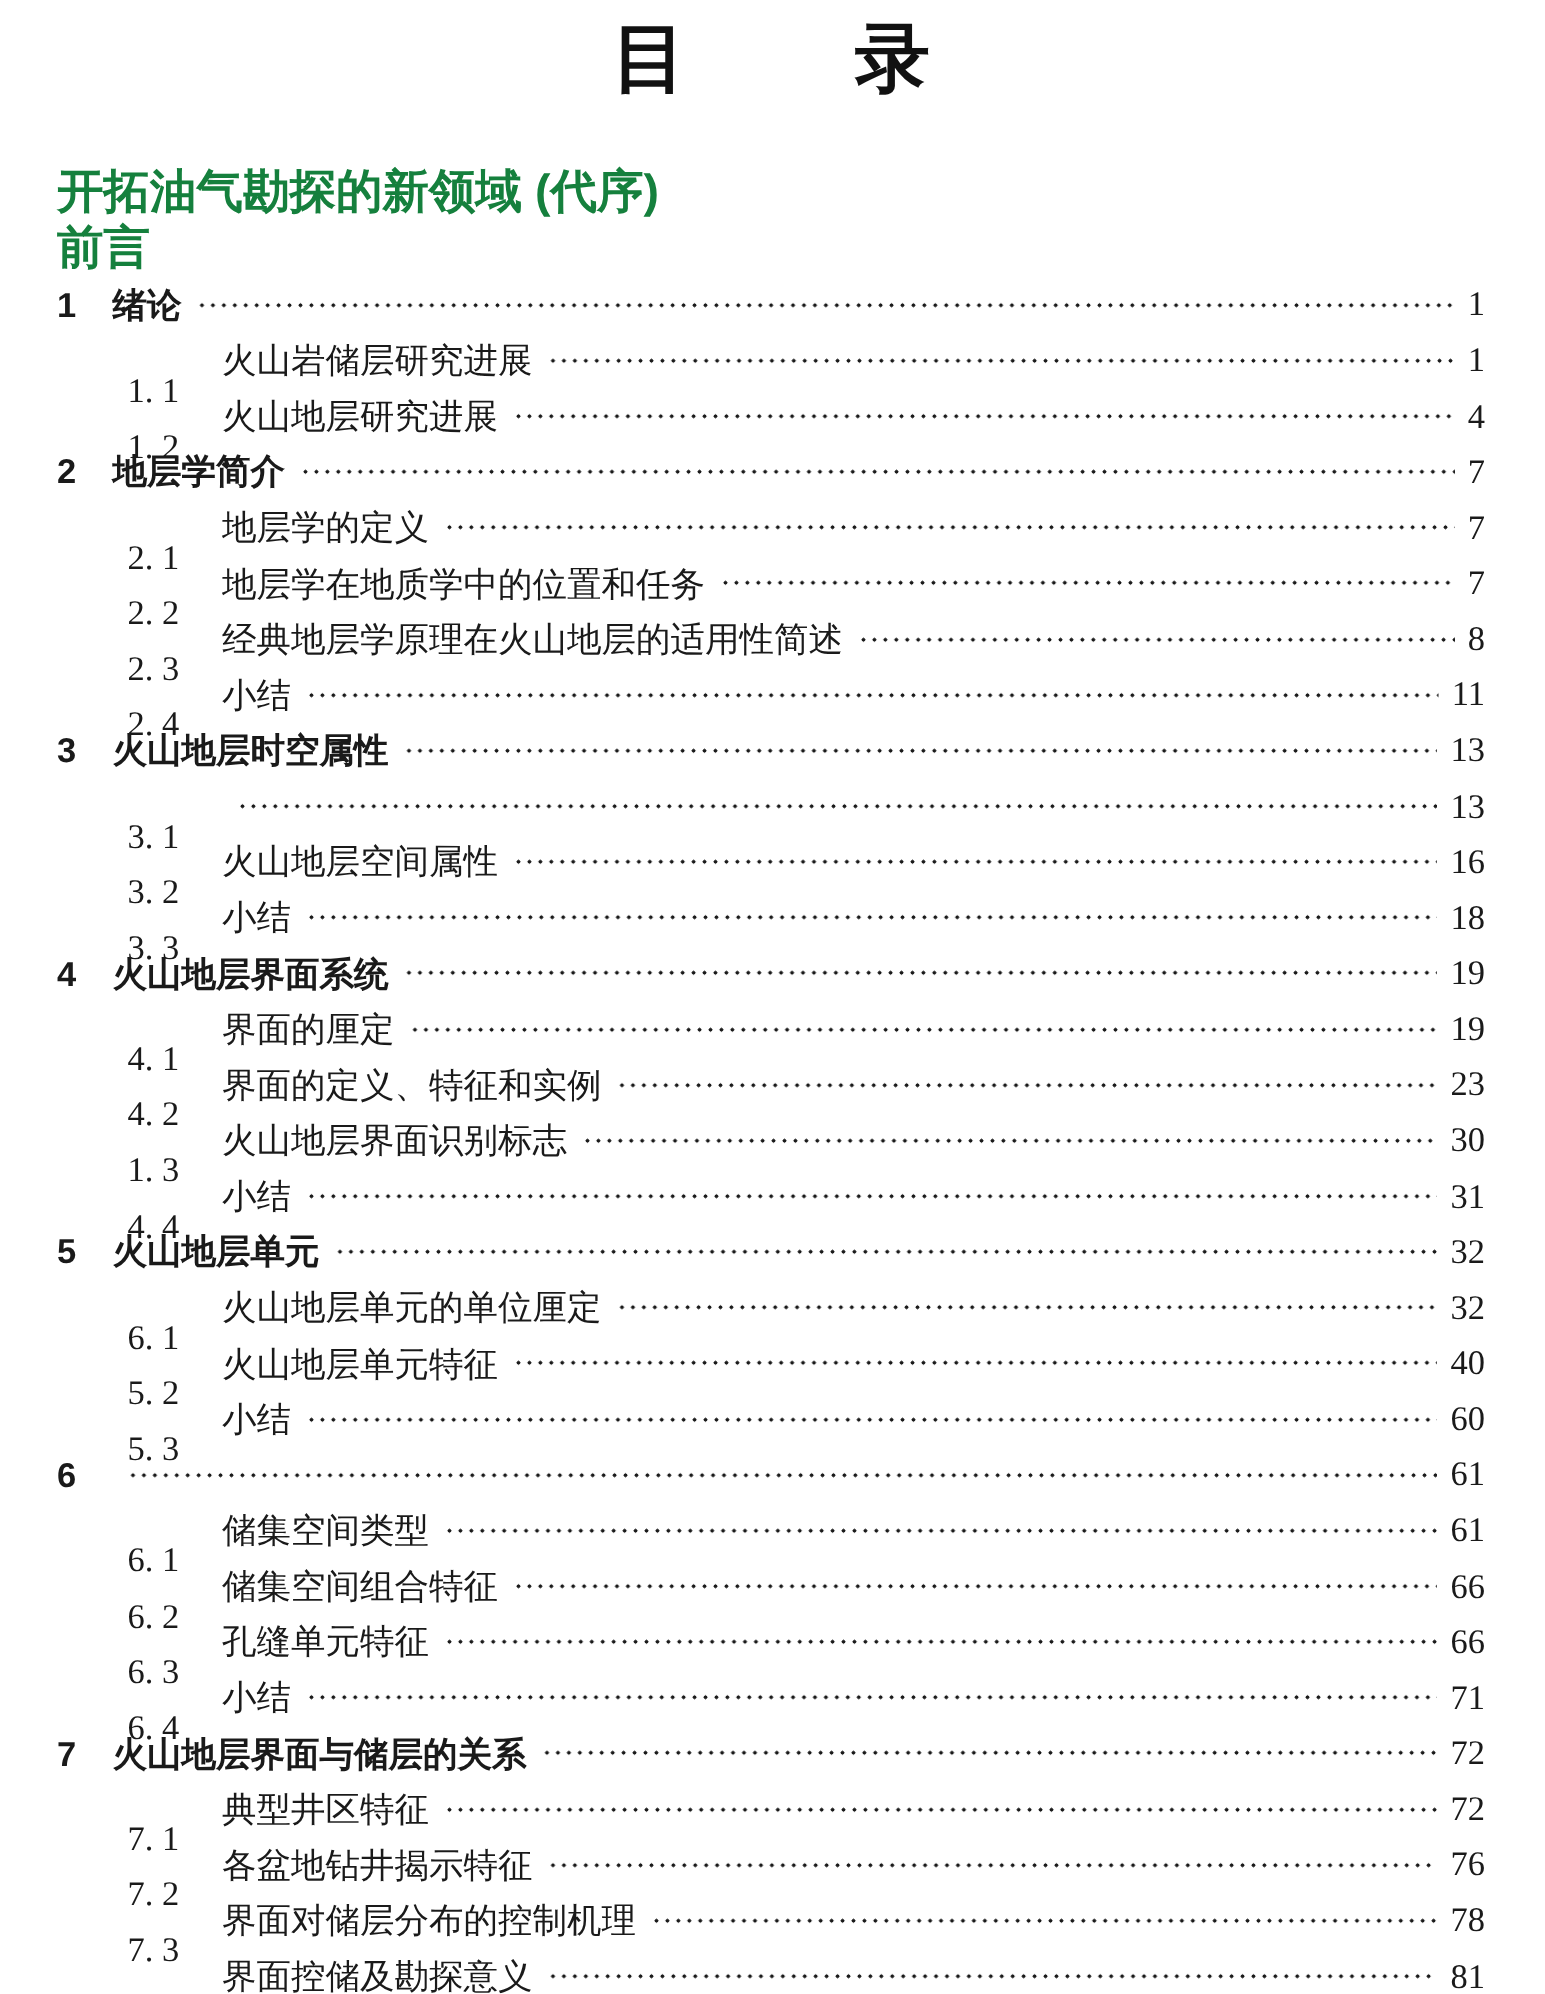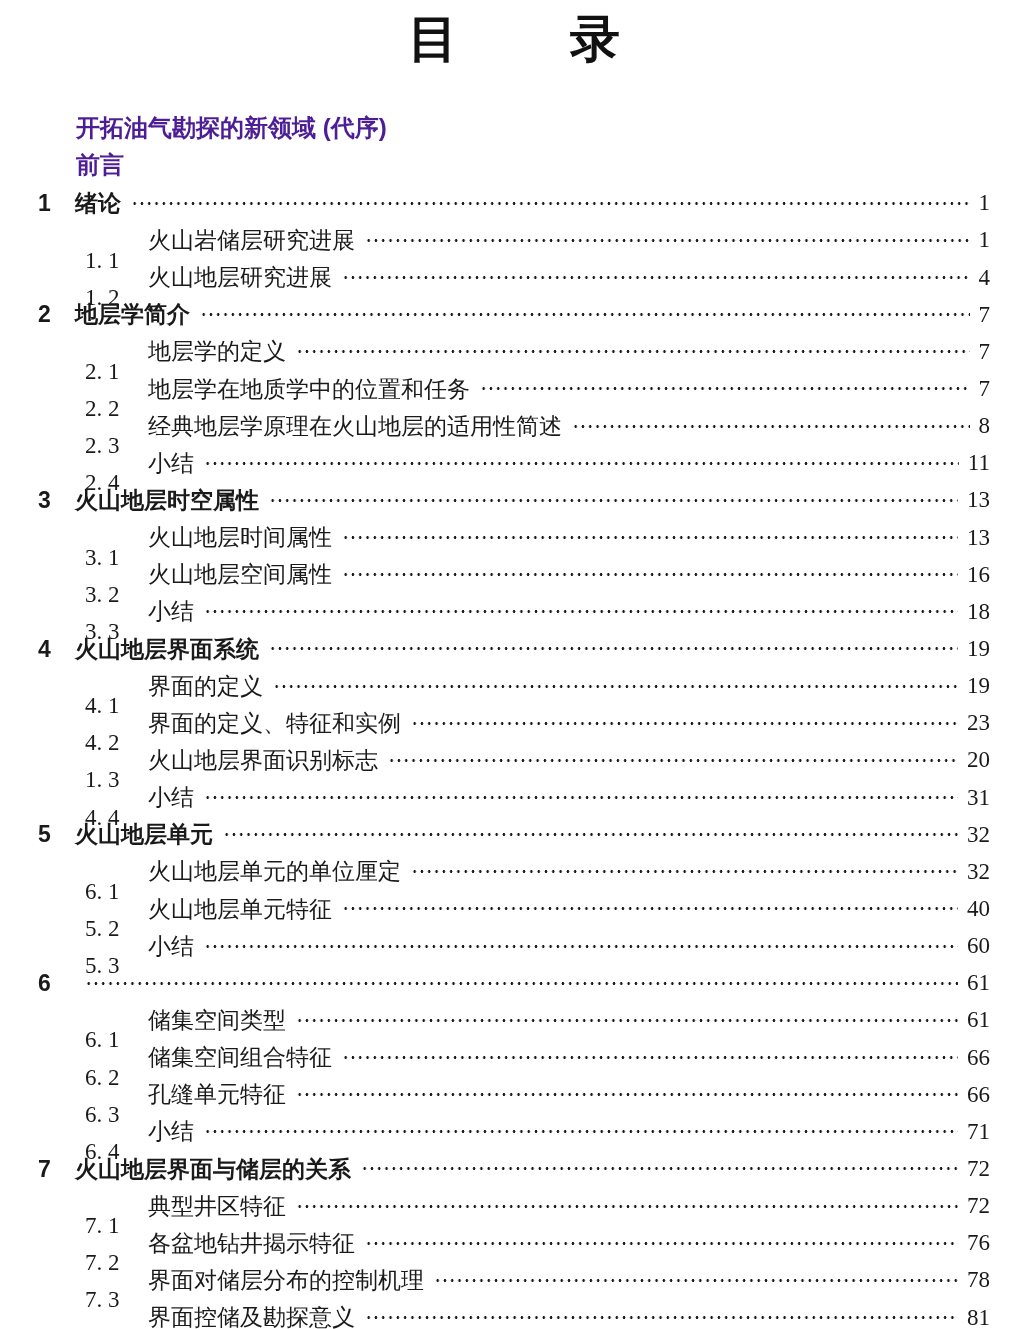--- a/index.html
+++ b/index.html
@@ -32,23 +32,22 @@
   }
   .front {
     margin-top: 44px;
   }
   .front-line {
     height: 37.6px;
     display: flex;
     align-items: center;
     font-family: "Liberation Sans", sans-serif;
     font-weight: 700;
-    font-size: 24px;
-    color: #4c1d95;
-    margin-left: 38px;
+    font-size: 31px;
+    color: #15803d;
   }
   .toc {
     margin-top: 0.6px;
   }
   .row {
     display: flex;
     align-items: center;
     height: 37.15px;
     font-size: 23px;
     color: #1a1a1a;
@@ -156,21 +155,20 @@
     <span class="pg">11</span>
   </div>
       <div class="row l1">
     <span class="num">3</span>
     <span class="etitle">火山地层时空属性</span>
     <span class="leader"></span>
     <span class="pg">13</span>
   </div>
       <div class="row l2">
     <span class="num">3. 1</span>
-    <span class="etitle">火山地层时间属性</span>
     <span class="leader"></span>
     <span class="pg">13</span>
   </div>
       <div class="row l2">
     <span class="num">3. 2</span>
     <span class="etitle">火山地层空间属性</span>
     <span class="leader"></span>
     <span class="pg">16</span>
   </div>
       <div class="row l2">
@@ -180,35 +178,35 @@
     <span class="pg">18</span>
   </div>
       <div class="row l1">
     <span class="num">4</span>
     <span class="etitle">火山地层界面系统</span>
     <span class="leader"></span>
     <span class="pg">19</span>
   </div>
       <div class="row l2">
     <span class="num">4. 1</span>
-    <span class="etitle">界面的定义</span>
+    <span class="etitle">界面的厘定</span>
     <span class="leader"></span>
     <span class="pg">19</span>
   </div>
       <div class="row l2">
     <span class="num">4. 2</span>
     <span class="etitle">界面的定义、特征和实例</span>
     <span class="leader"></span>
     <span class="pg">23</span>
   </div>
       <div class="row l2">
     <span class="num">1. 3</span>
     <span class="etitle">火山地层界面识别标志</span>
     <span class="leader"></span>
-    <span class="pg">20</span>
+    <span class="pg">30</span>
   </div>
       <div class="row l2">
     <span class="num">4. 4</span>
     <span class="etitle">小结</span>
     <span class="leader"></span>
     <span class="pg">31</span>
   </div>
       <div class="row l1">
     <span class="num">5</span>
     <span class="etitle">火山地层单元</span>

